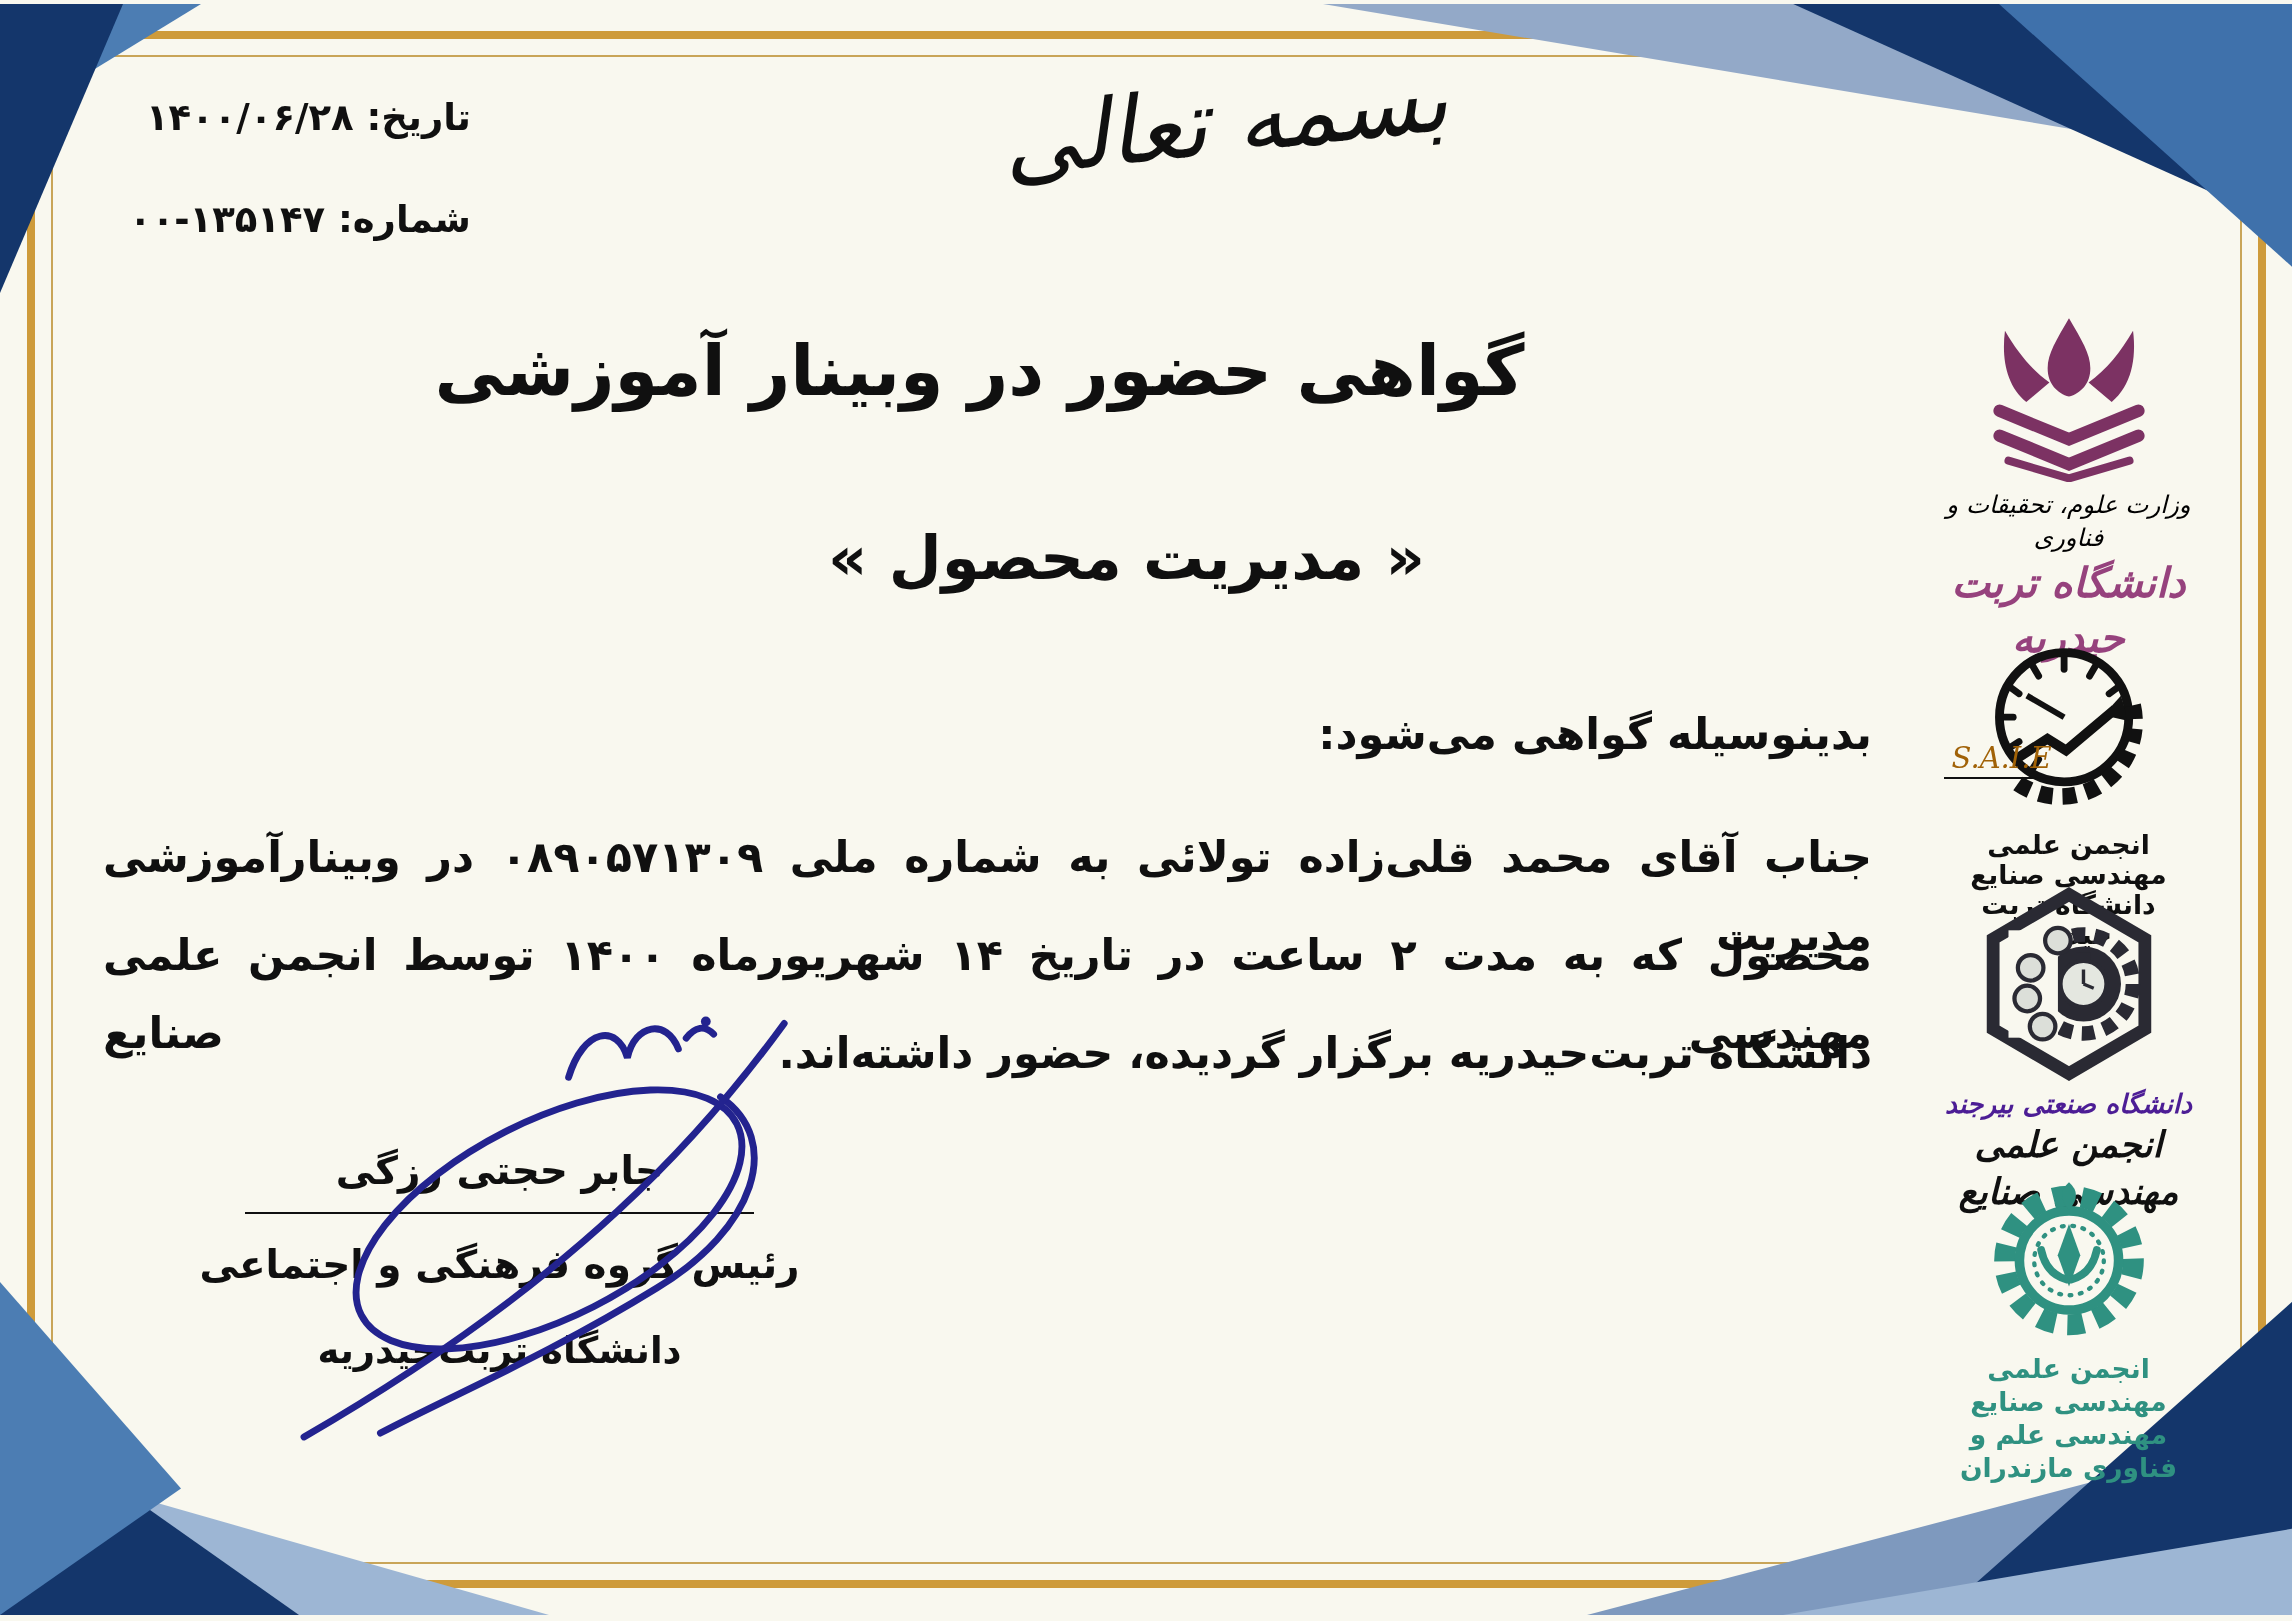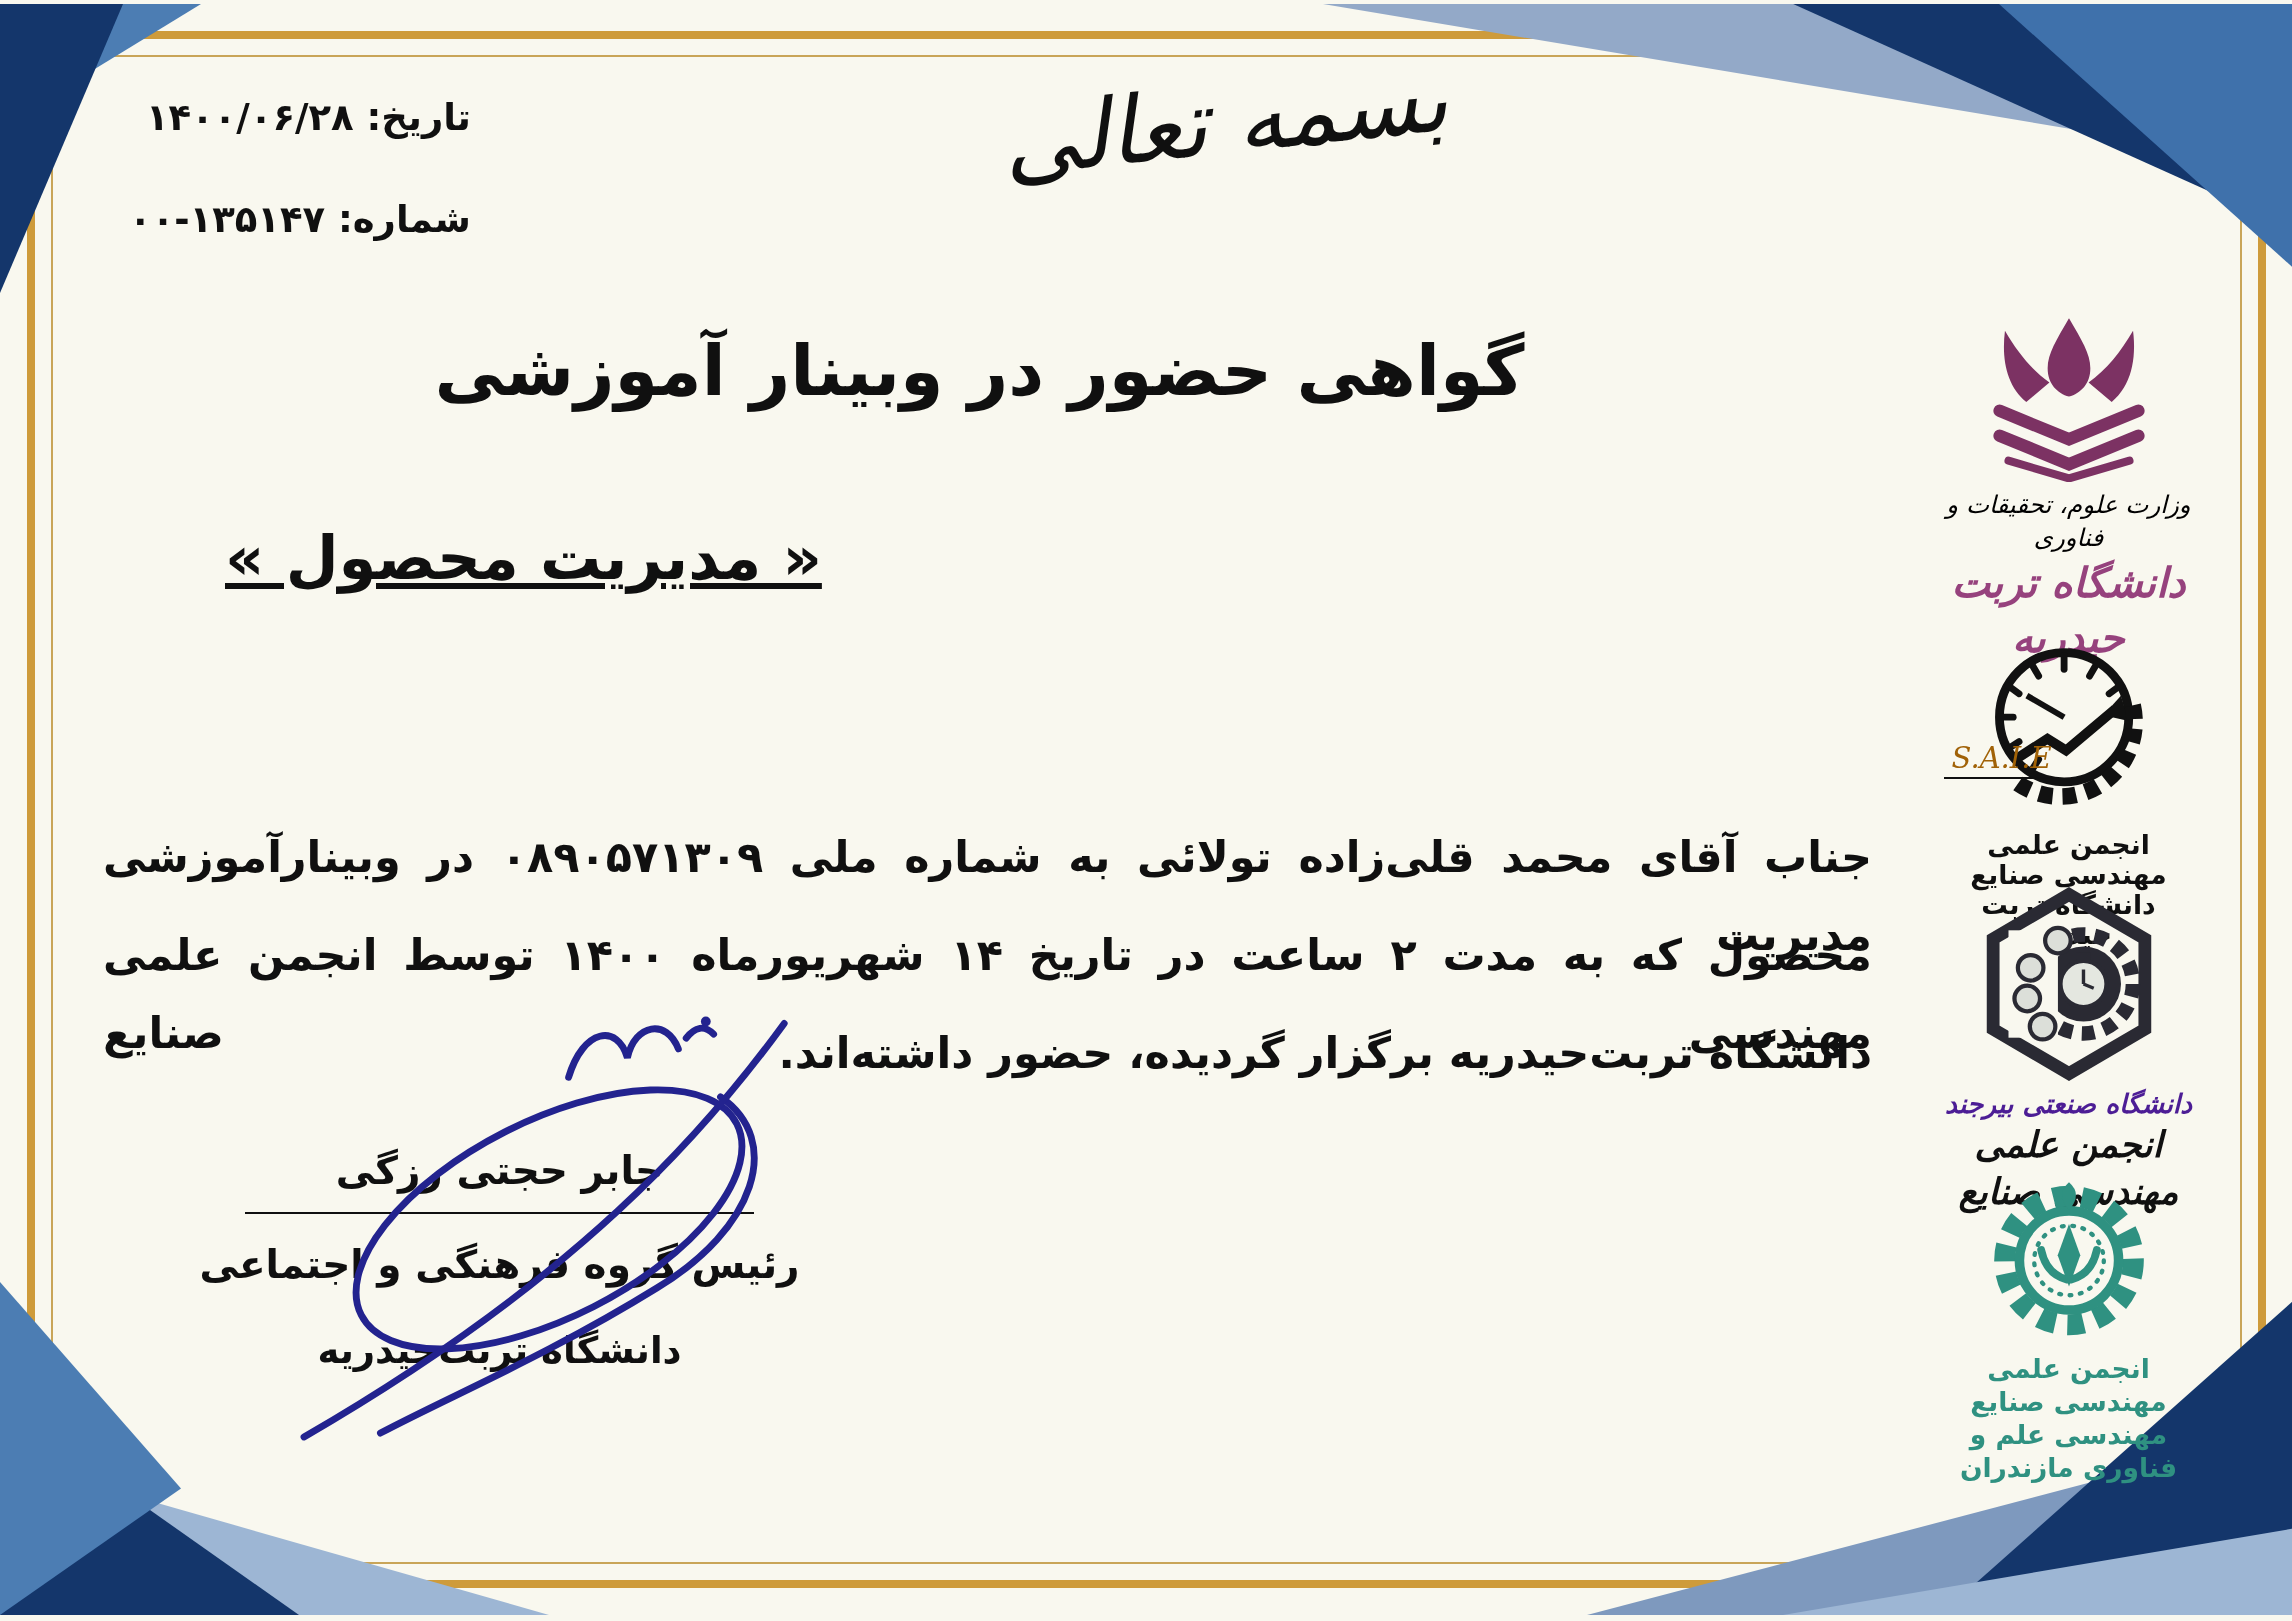--- a/index.html
+++ b/index.html
@@ -25,21 +25,21 @@
   .br-c{bottom:0;right:0;width:510px;height:108px;background:#9DB6D4;clip-path:polygon(0 100%,100% 20%,100% 100%);}
 
   
   .meta{position:absolute;top:83px;left:69px;width:402px;direction:rtl;text-align:right;font-weight:bold;font-size:37px;z-index:3;}
   .meta .m-line{line-height:61px;}
   .meta .m-line + .m-line{margin-top:41px;}
   .basmala{position:absolute;top:29px;left:980px;width:490px;text-align:center;font-size:93px;line-height:176px;font-style:italic;transform:rotate(-6deg);direction:rtl;z-index:3;}
 
   
   .title{position:absolute;top:274px;left:78px;width:1803px;text-align:center;direction:rtl;font-weight:bold;font-size:70px;line-height:186px;z-index:3;}
-  .subtitle{position:absolute;top:485px;left:225px;width:1803px;text-align:left;direction:rtl;font-weight:bold;font-size:61px;line-height:137px;z-index:3;text-decoration:underline;}
+  .subtitle{position:absolute;top:485px;left:225px;width:1803px;text-align:center;direction:rtl;font-weight:bold;font-size:61px;line-height:137px;z-index:3;}
 
   
   .intro{position:absolute;top:691px;left:78px;width:1794px;direction:rtl;text-align:right;font-weight:bold;font-size:43px;line-height:78px;z-index:3;}
   .par{position:absolute;left:103px;width:1769px;direction:rtl;font-weight:bold;font-size:43px;line-height:78px;z-index:3;}
   .par.just{text-align:justify;text-align-last:justify;}
   .par.right{text-align:right;}
   .l1{top:814px;} .l2{top:912px;} .l3{top:1010px;}
 
   
   .sig-block{position:absolute;left:186px;top:1137px;width:627px;text-align:center;direction:rtl;font-weight:bold;z-index:3;}
@@ -84,20 +84,21 @@
 
   <div class="meta">
     <div class="m-line">تاریخ: ۱۴۰۰/۰۶/۲۸</div>
     <div class="m-line">شماره: ۱۳۵۱۴۷-۰۰</div>
   </div>
   <div class="basmala">بسمه تعالی</div>
 
   <div class="title">گواهی حضور در وبینار آموزشی</div>
   <div class="subtitle">« مدیریت محصول »</div>
 
+  <div class="intro">بدینوسیله گواهی می‌شود:</div>
   <div class="par just l1">جناب آقای محمد قلی‌زاده تولائی به شماره ملی ۰۸۹۰۵۷۱۳۰۹ در وبینارآموزشی مدیریت</div>
   <div class="par just l2">محصول که به مدت ۲ ساعت در تاریخ ۱۴ شهریورماه ۱۴۰۰ توسط انجمن علمی مهندسی صنایع</div>
   <div class="par right l3">دانشگاه تربت‌حیدریه برگزار گردیده، حضور داشته‌اند.</div>
 
   <div class="sig-block">
     <div class="sig-name">جابر حجتی رزگی</div>
     <hr class="sig-divider">
     <div class="sig-role">رئیس گروه فرهنگی و اجتماعی</div>
     <div class="sig-org">دانشگاه تربت‌حیدریه</div>
   </div>

